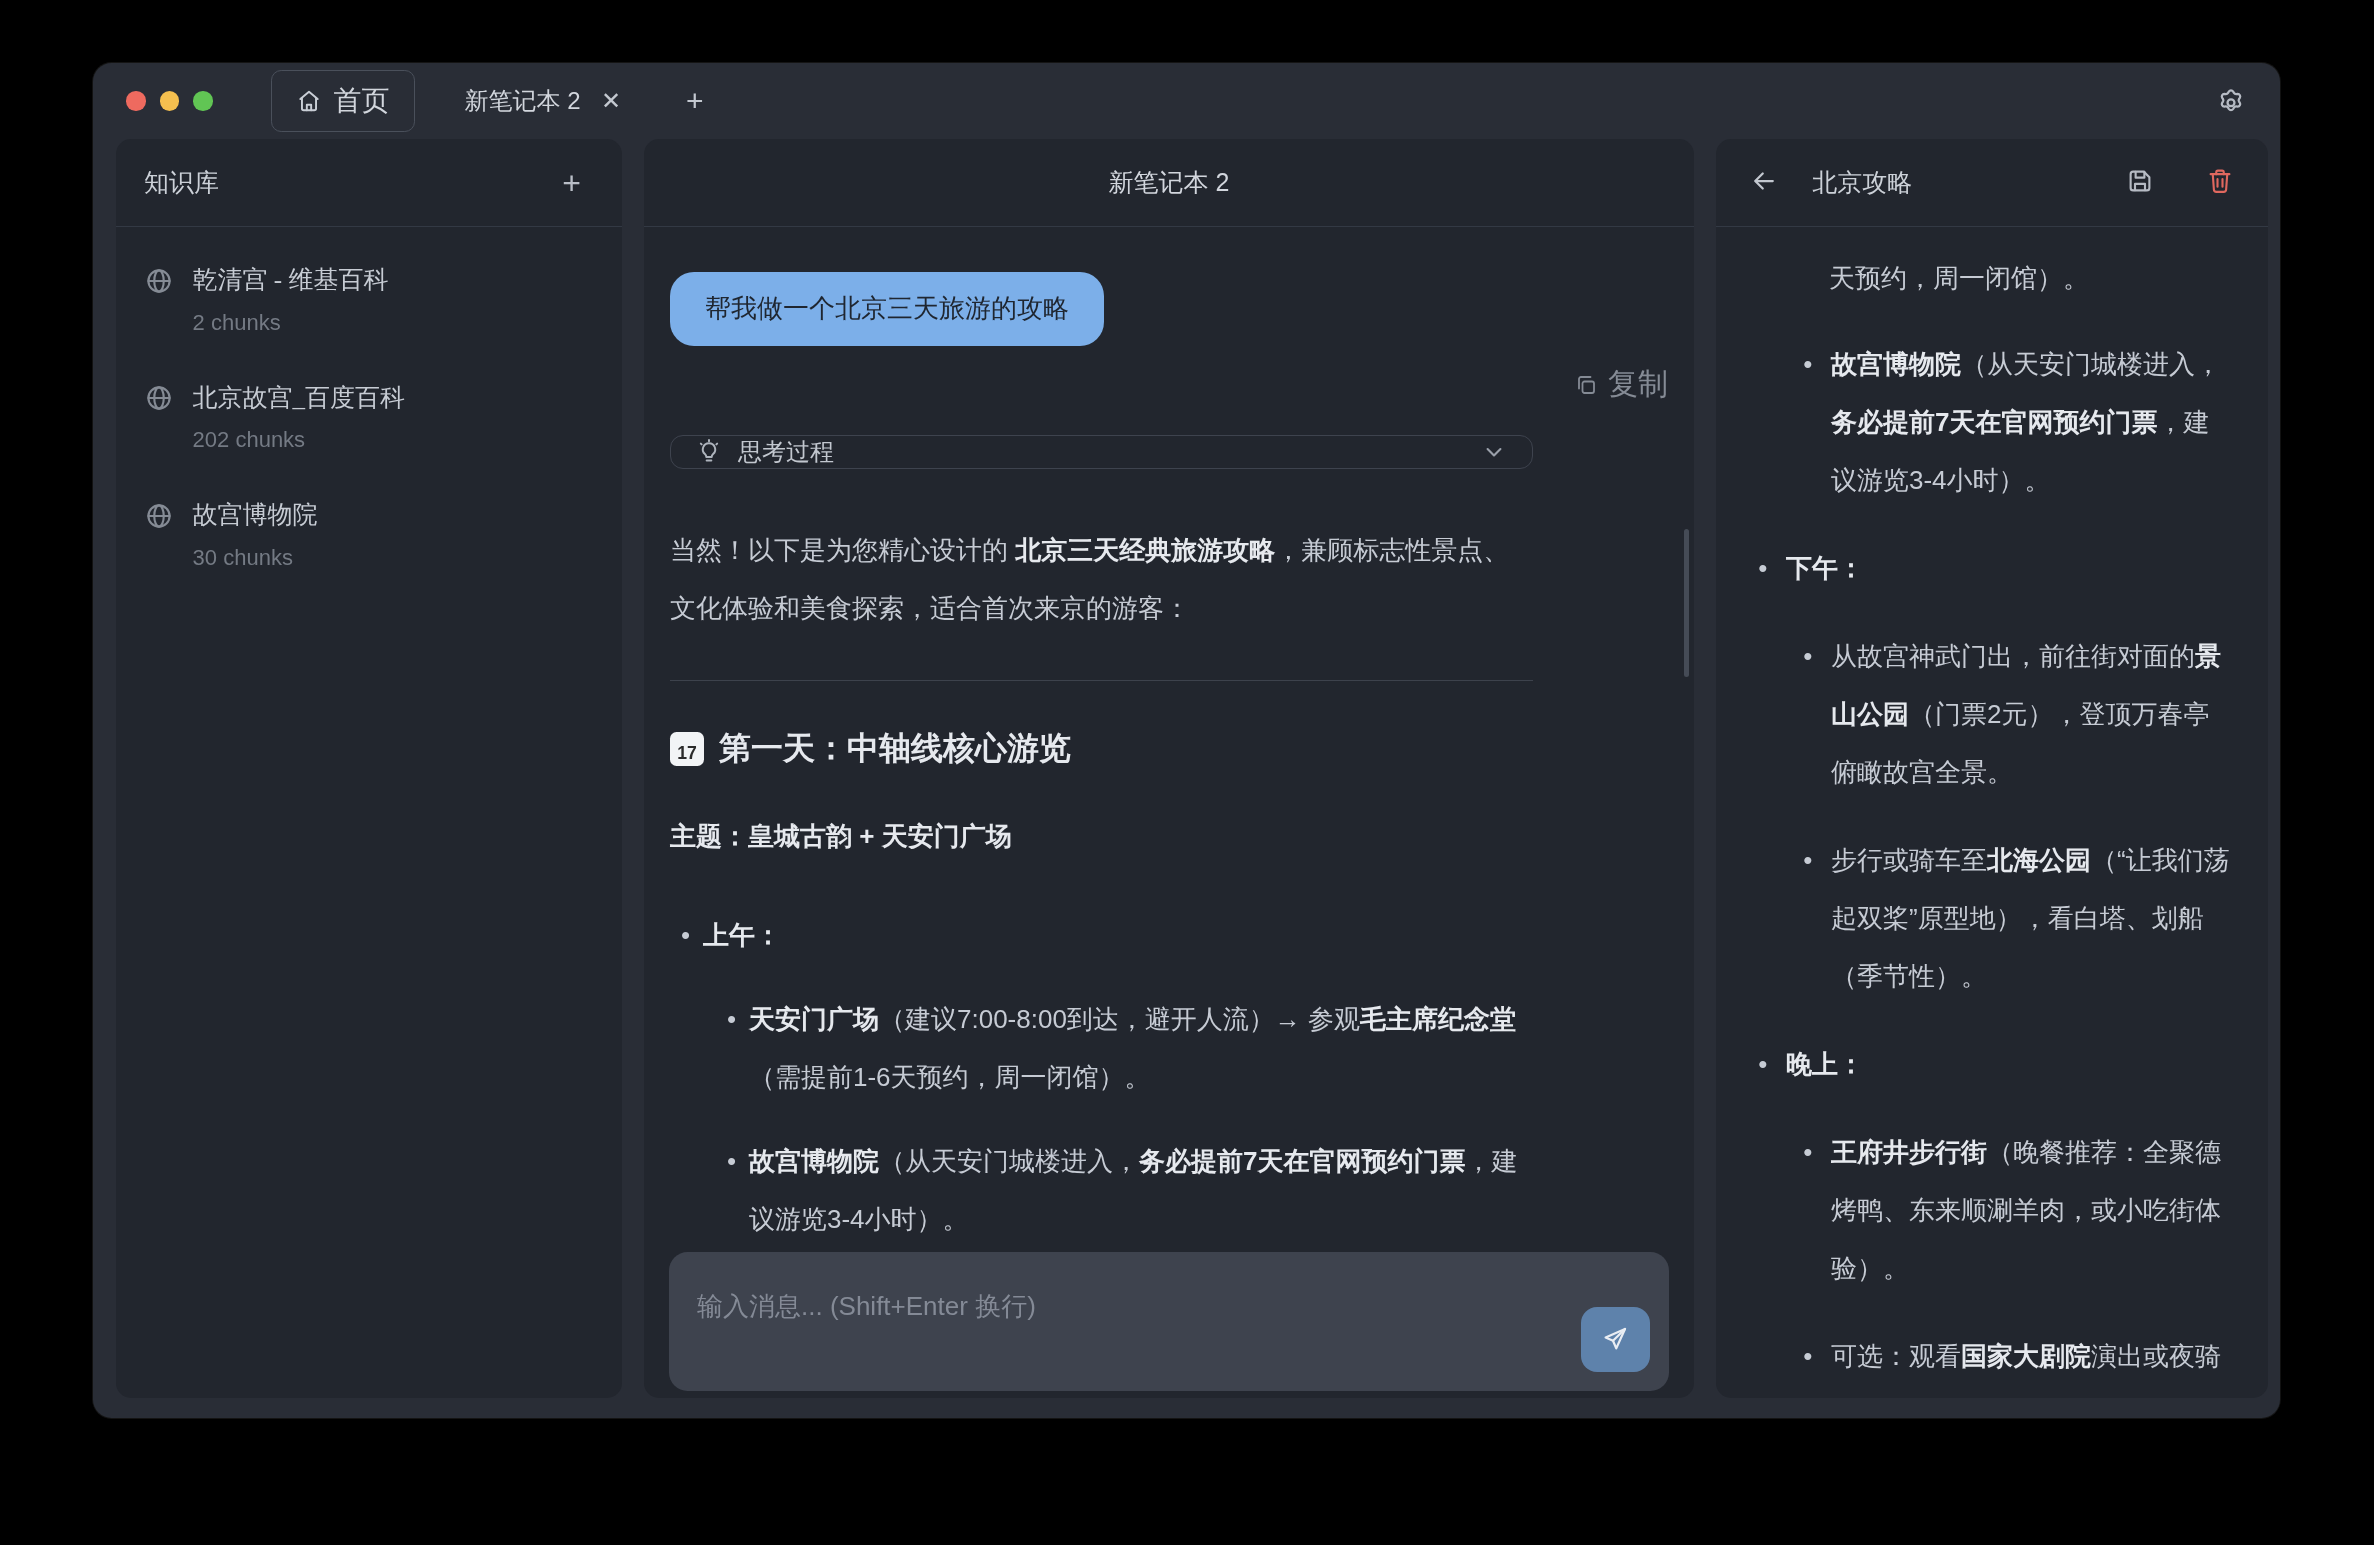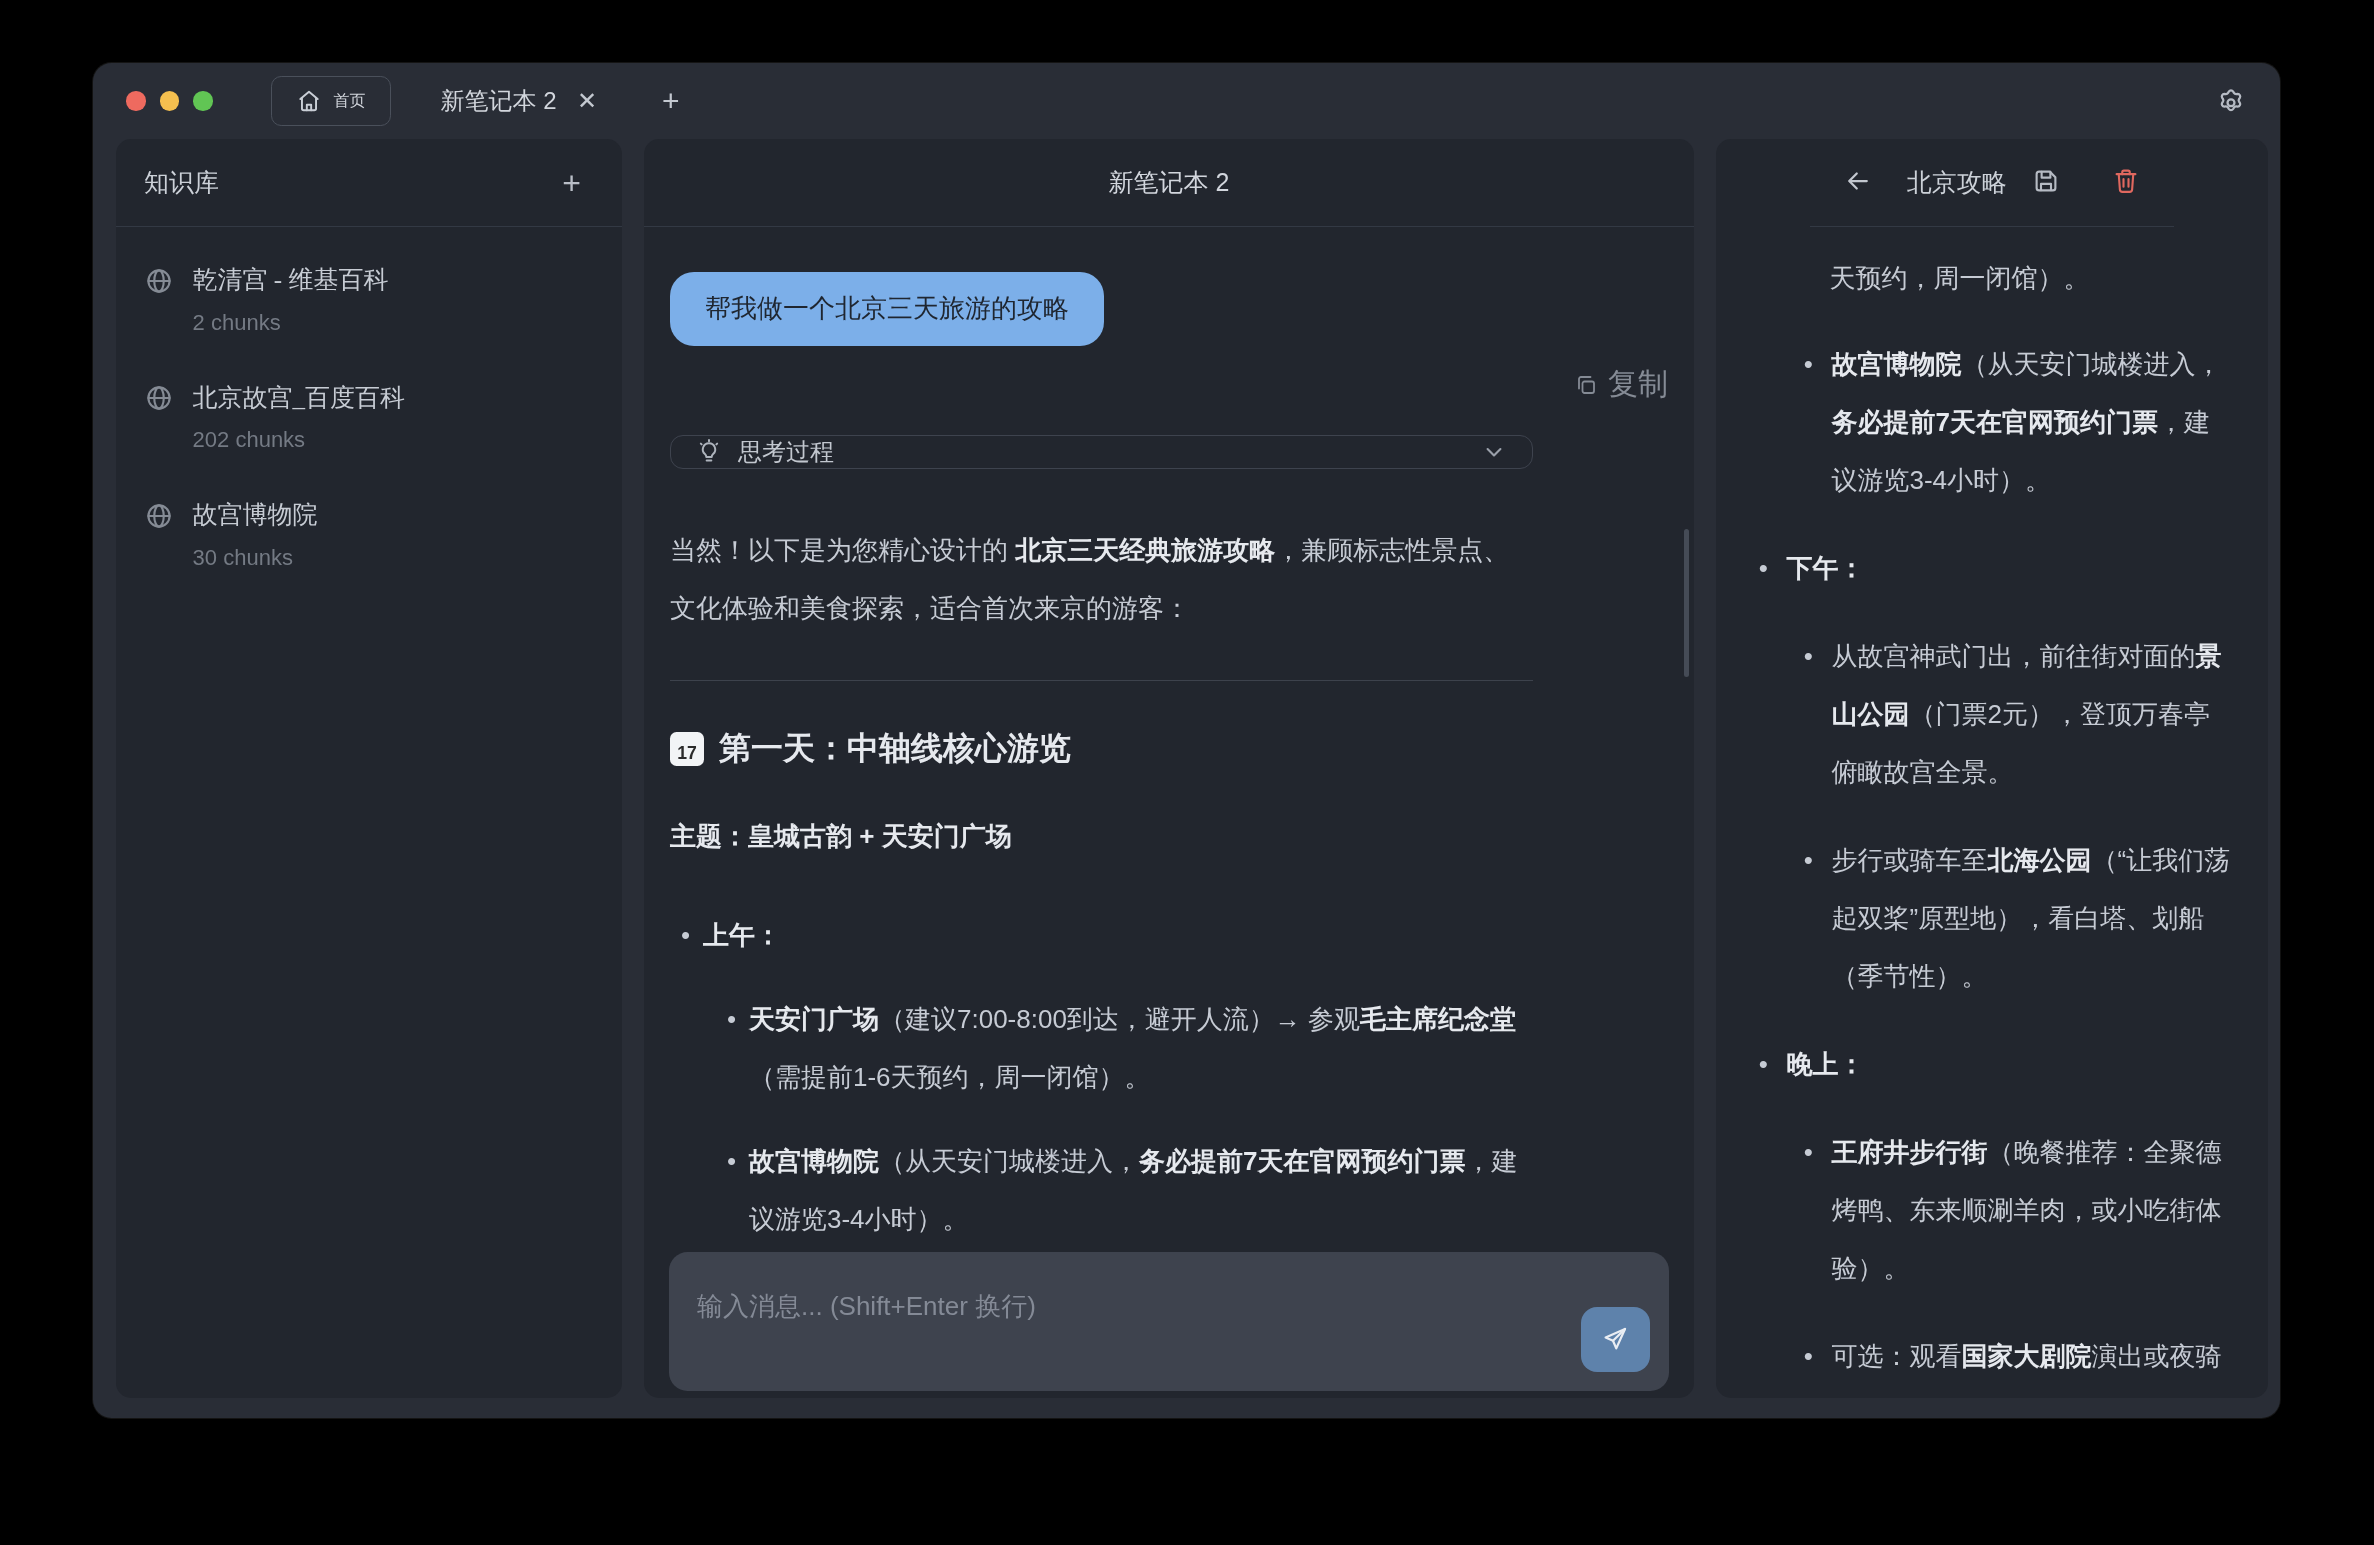--- a/index.html
+++ b/index.html
@@ -10,21 +10,21 @@
     background:#292d36; border-radius:18.6px;
     box-shadow:0 0 0 0.9px rgba(255,255,255,0.08), 0 37px 83px rgba(0,0,0,0.85);
     display:flex; flex-direction:column; overflow:hidden; }
 
   
   .titlebar { height:76px; flex:0 0 76px; display:flex; align-items:center; padding:0 33px; }
   .lights { display:flex; gap:14px; align-items:center; }
   .light { width:19.5px; height:19.5px; border-radius:50%; }
   .light.red{ background:#ee6a5f; } .light.yellow{ background:#f4bf4f; } .light.green{ background:#61c554; }
   .tab-home { margin-left:58px; display:flex; align-items:center; gap:12px;
-    border:0.9px solid #4a505b; border-radius:10.2px; padding:11px 24px; color:#d2d6dd; font-size:16px; cursor:default; }
+    border:0.9px solid #4a505b; border-radius:10.2px; padding:11px 24px; color:#d2d6dd; font-size:28px; cursor:default; }
   .tab-home svg { width:26px; height:26px; stroke:#c9ced6; }
   .tab-note { margin-left:50px; display:flex; align-items:center; gap:20.4px; color:#d2d6dd; font-size:24px; }
   .tab-close { color:#c3c8d0; font-size:24px; }
   .tab-new { margin-left:65px; color:#c3c8d0; font-size:30px; }
   .tb-spacer { flex:1; }
   .gear { width:32px; height:32px; }
   .gear svg { width:32px; height:32px; stroke:#b6bbc4; }
 
   
   .content { flex:1; display:flex; padding:0 12px 20.4px 23px; gap:22px; min-height:0; }
@@ -78,21 +78,21 @@
 
   .input-box { flex:0 0 139px; margin:9.3px 25px 6.5px; background:#3e434e; border-radius:18.6px; position:relative; }
   .input-box textarea { width:100%; height:100%; background:transparent; border:0; outline:none; resize:none;
     color:#c6cbd4; font-size:26px; padding:37px 111px 24px 28px; font-family:inherit; }
   .input-box textarea::placeholder { color:#848a96; }
   .send-btn { position:absolute; right:19.5px; bottom:19.5px; width:69px; height:65px; border-radius:16px;
     background:#5e82ab; border:0; display:flex; align-items:center; justify-content:center; }
   .send-btn svg { width:30px; height:30px; stroke:#e9edf3; }
 
   
-  .preview { width:552px; flex:0 0 552px;align-items:center; }
+  .preview { width:552px; flex:0 0 552px; }
   .preview .panel-header { padding:0 33px; gap:24px; }
   .pv-back svg { width:30px; height:30px; stroke:#c2c7cf; }
   .pv-title { color:#ccd1d8; font-size:25px; flex:1; margin-left:9.3px; }
   .pv-save svg { width:30px; height:30px; stroke:#b6bbc4; }
   .pv-del svg { width:30px; height:30px; stroke:#e0685f; margin-left:26px; }
   .pv-scroll { flex:1; min-height:0; overflow:hidden; padding:22px 33px 0; }
   .pv-scroll .md { width:485px; margin-top:0; }
   .pv-scroll .md-cont { margin:0 0 28px; padding-left:80px; }
   .pv-scroll .md-li .mk { flex:0 0 37px; padding-left:9.3px; }
   .pv-scroll .md-li.lv2 { margin-left:45px; }

